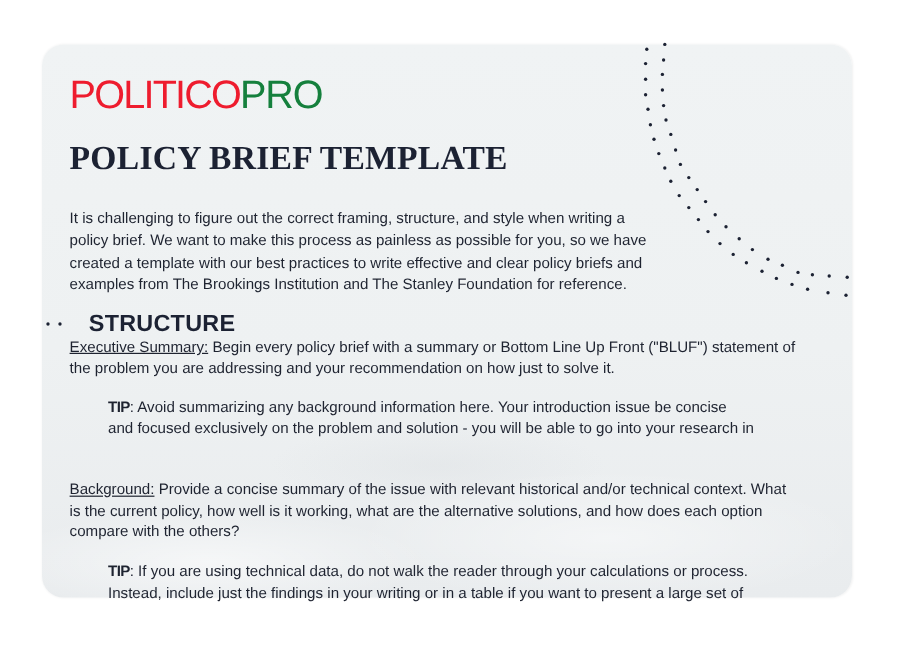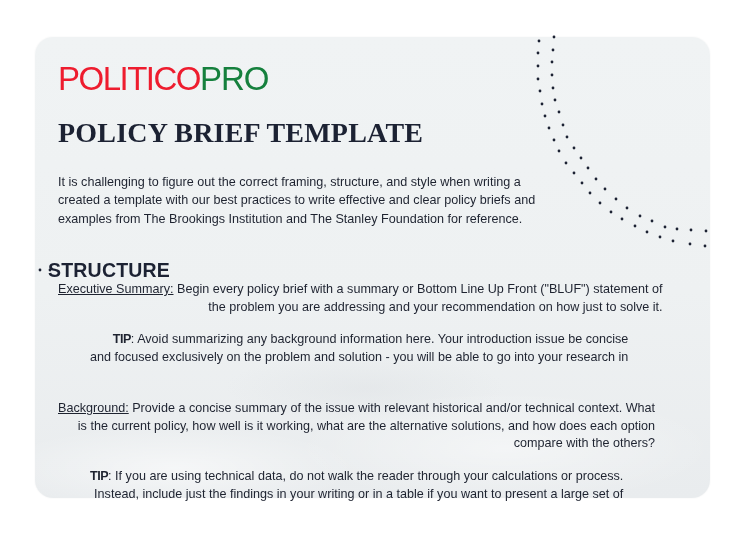--- a/index.html
+++ b/index.html
@@ -85,37 +85,37 @@
       top: 173px;
       width: 520px;
       font-size: 12.6px;
       line-height: 18.3px;
       color: #1e2330;
       margin: 0;
     }
     .intro span { display: block; white-space: nowrap; }
     .section-head {
       position: absolute;
-      left: 48px;
+      left: 74px;
       top: 258px;
       font-size: 19.5px;
       line-height: 24px;
       font-weight: bold;
       color: #1c2233;
       margin: 0;
       letter-spacing: 0.2px;
     }
     .para {
       position: absolute;
       font-size: 12.6px;
       line-height: 17.6px;
       color: #1e2330;
       margin: 0;
     }
-    .para span.line { display: block; white-space: nowrap; text-align: right; }
+    .para span.line { display: block; white-space: nowrap; }
     .para .label { text-decoration: underline; }
     .para .tip-label { font-weight: bold; letter-spacing: -0.5px; }
     .p-exec { left: 58px; top: 281px; }
     .p-tip1 { left: 90px; top: 331px; }
     .p-back { left: 58px; top: 400px; }
     .p-tip2 { left: 90px; top: 468px; }
   </style>
 </head>
 <body>
 
@@ -175,20 +175,21 @@
 
 <div class="content">
   <div class="logo">
     <span class="politico">POLITICO</span><span class="pro">PRO</span>
   </div>
 
   <h1 class="title">POLICY BRIEF TEMPLATE</h1>
 
   <p class="intro">
     <span>It is challenging to figure out the correct framing, structure, and style when writing a</span>
+    <span>policy brief. We want to make this process as painless as possible for you, so we have</span>
     <span>created a template with our best practices to write effective and clear policy briefs and</span>
     <span>examples from The Brookings Institution and The Stanley Foundation for reference.</span>
   </p>
 
   <h2 class="section-head">STRUCTURE</h2>
 
   <div class="para p-exec">
     <span class="line"><span class="label">Executive Summary:</span><span> Begin every policy brief with a summary or Bottom Line Up Front ("BLUF") statement of</span></span>
     <span class="line">the problem you are addressing and your recommendation on how just to solve it.</span>
   </div>

